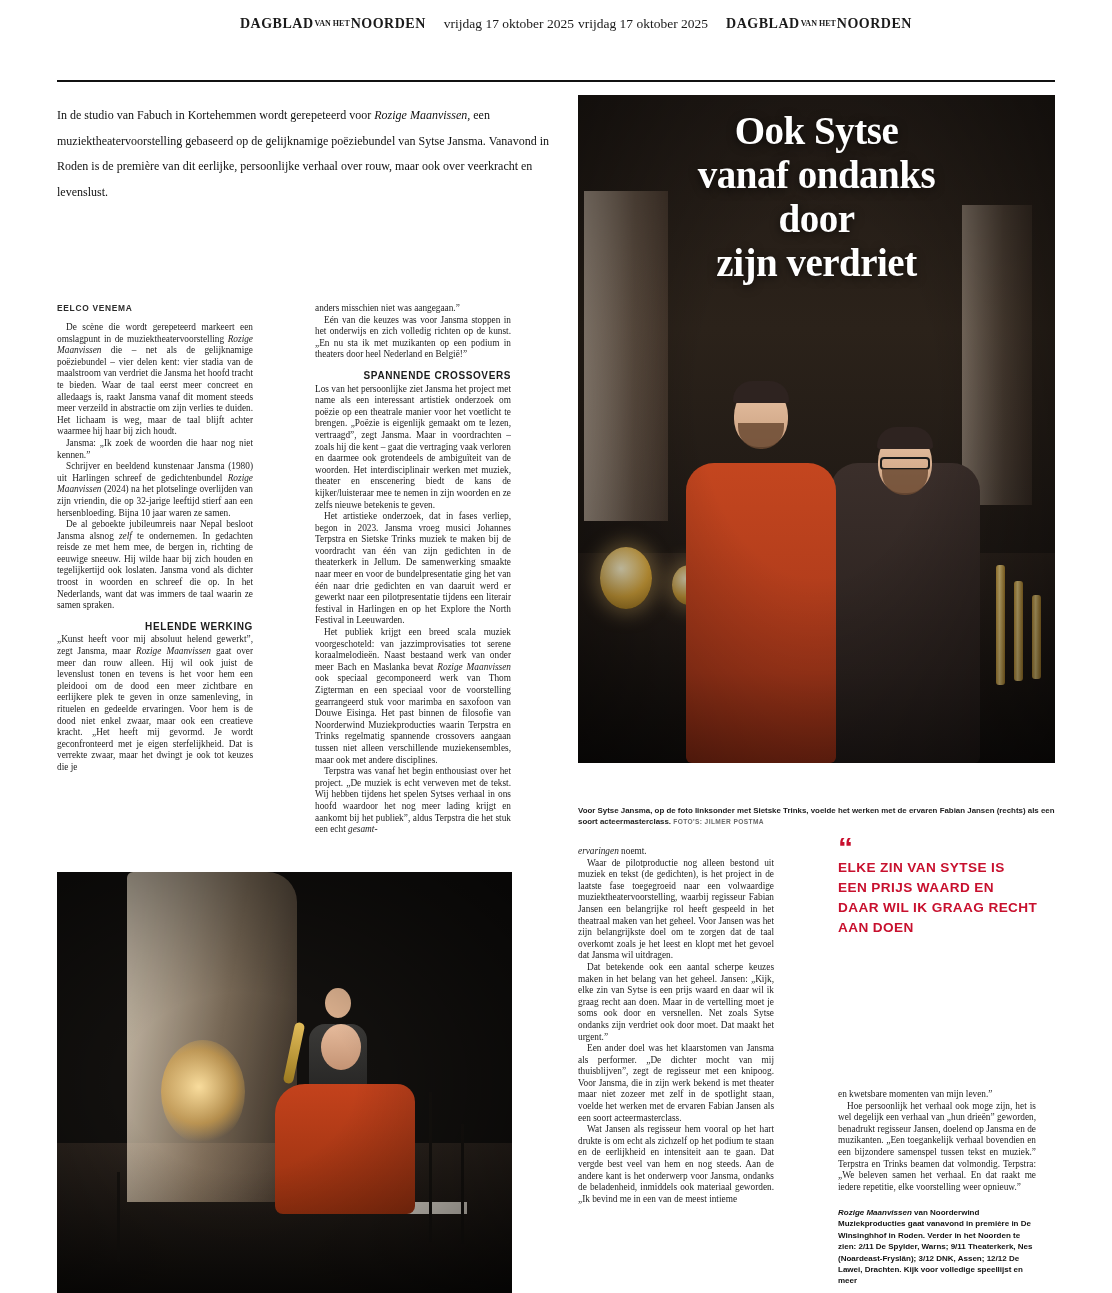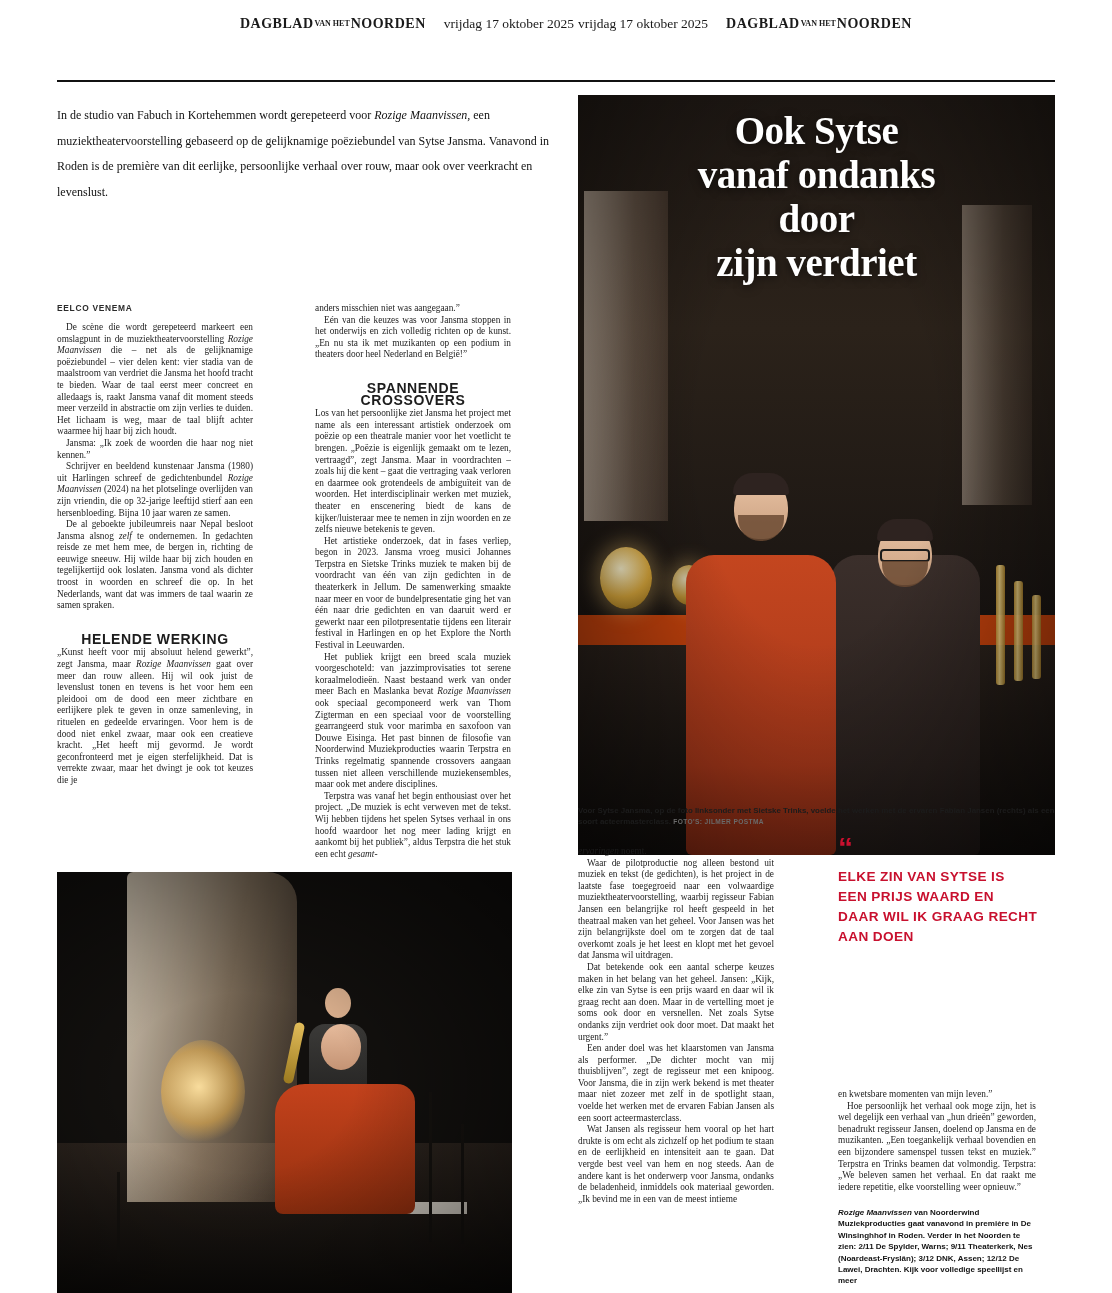--- a/index.html
+++ b/index.html
@@ -80,26 +80,26 @@
     font-size: 9.3px;
     line-height: 11.6px;
     text-align: justify;
     color: #1c1c1c;
     -webkit-hyphens: auto; hyphens: auto;
   }
   .col p { margin: 0; text-indent: 9px; }
   .col p.first { text-indent: 0; }
   .col em { font-style: italic; }
   .col h4 {
-    margin: 22px 0 2px 0;
-    font-family: "Liberation Sans", sans-serif;
-    font-size: 14px;
+    margin: 9px 0 2px 0;
+    font-family: "Liberation Sans", sans-serif;
+    font-size: 10px;
     letter-spacing: 0.6px;
     font-weight: bold;
-    text-align: center;
+    text-align: right;
   }
 
   .col-1 { left: 57px;  top: 322px; width: 196px; }
   .col-2 { left: 315px; top: 303px; width: 196px; }
 
   .col-3 { left: 578px; top: 846px; width: 196px; }
   .col-4 { left: 838px; top: 1089px; width: 198px; }
 
   
   .dropcap::first-letter {
@@ -107,21 +107,21 @@
     font-size: 42px;
     line-height: 34px;
     padding-right: 3px;
     padding-top: 2px;
     font-family: "Liberation Serif", serif;
   }
 
   
   .hero {
     position: absolute;
-    left: 578px; top: 95px; width: 477px; height: 760px;
+    left: 578px; top: 95px; width: 477px; height: 668px;
     overflow: hidden;
     background: #c2410c;
   }
   .hero .floor {
     position: absolute; left: 0; bottom: 0; width: 100%; height: 210px;
     background: linear-gradient(#2a211b, #100d0b);
   }
   .hero .backwall {
     position: absolute; left: 0; top: 0; width: 100%; height: 520px;
     background: linear-gradient(180deg,#221b16 0%, #2b221a 45%, #1a1512 100%);
@@ -286,21 +286,20 @@
   }
   .quote-mark {
     font-family: "Liberation Sans", sans-serif;
     font-size: 30px;
     font-weight: bold;
     line-height: 20px;
     color: #c8102e;
     letter-spacing: -2px;
   }
   .quote-text {
-    margin-top: 9px;
     font-family: "Liberation Sans", sans-serif;
     font-weight: bold;
     font-size: 13.6px;
     line-height: 20px;
     letter-spacing: .4px;
     color: #c8102e;
     text-transform: uppercase;
   }
 
   .footer-note {

